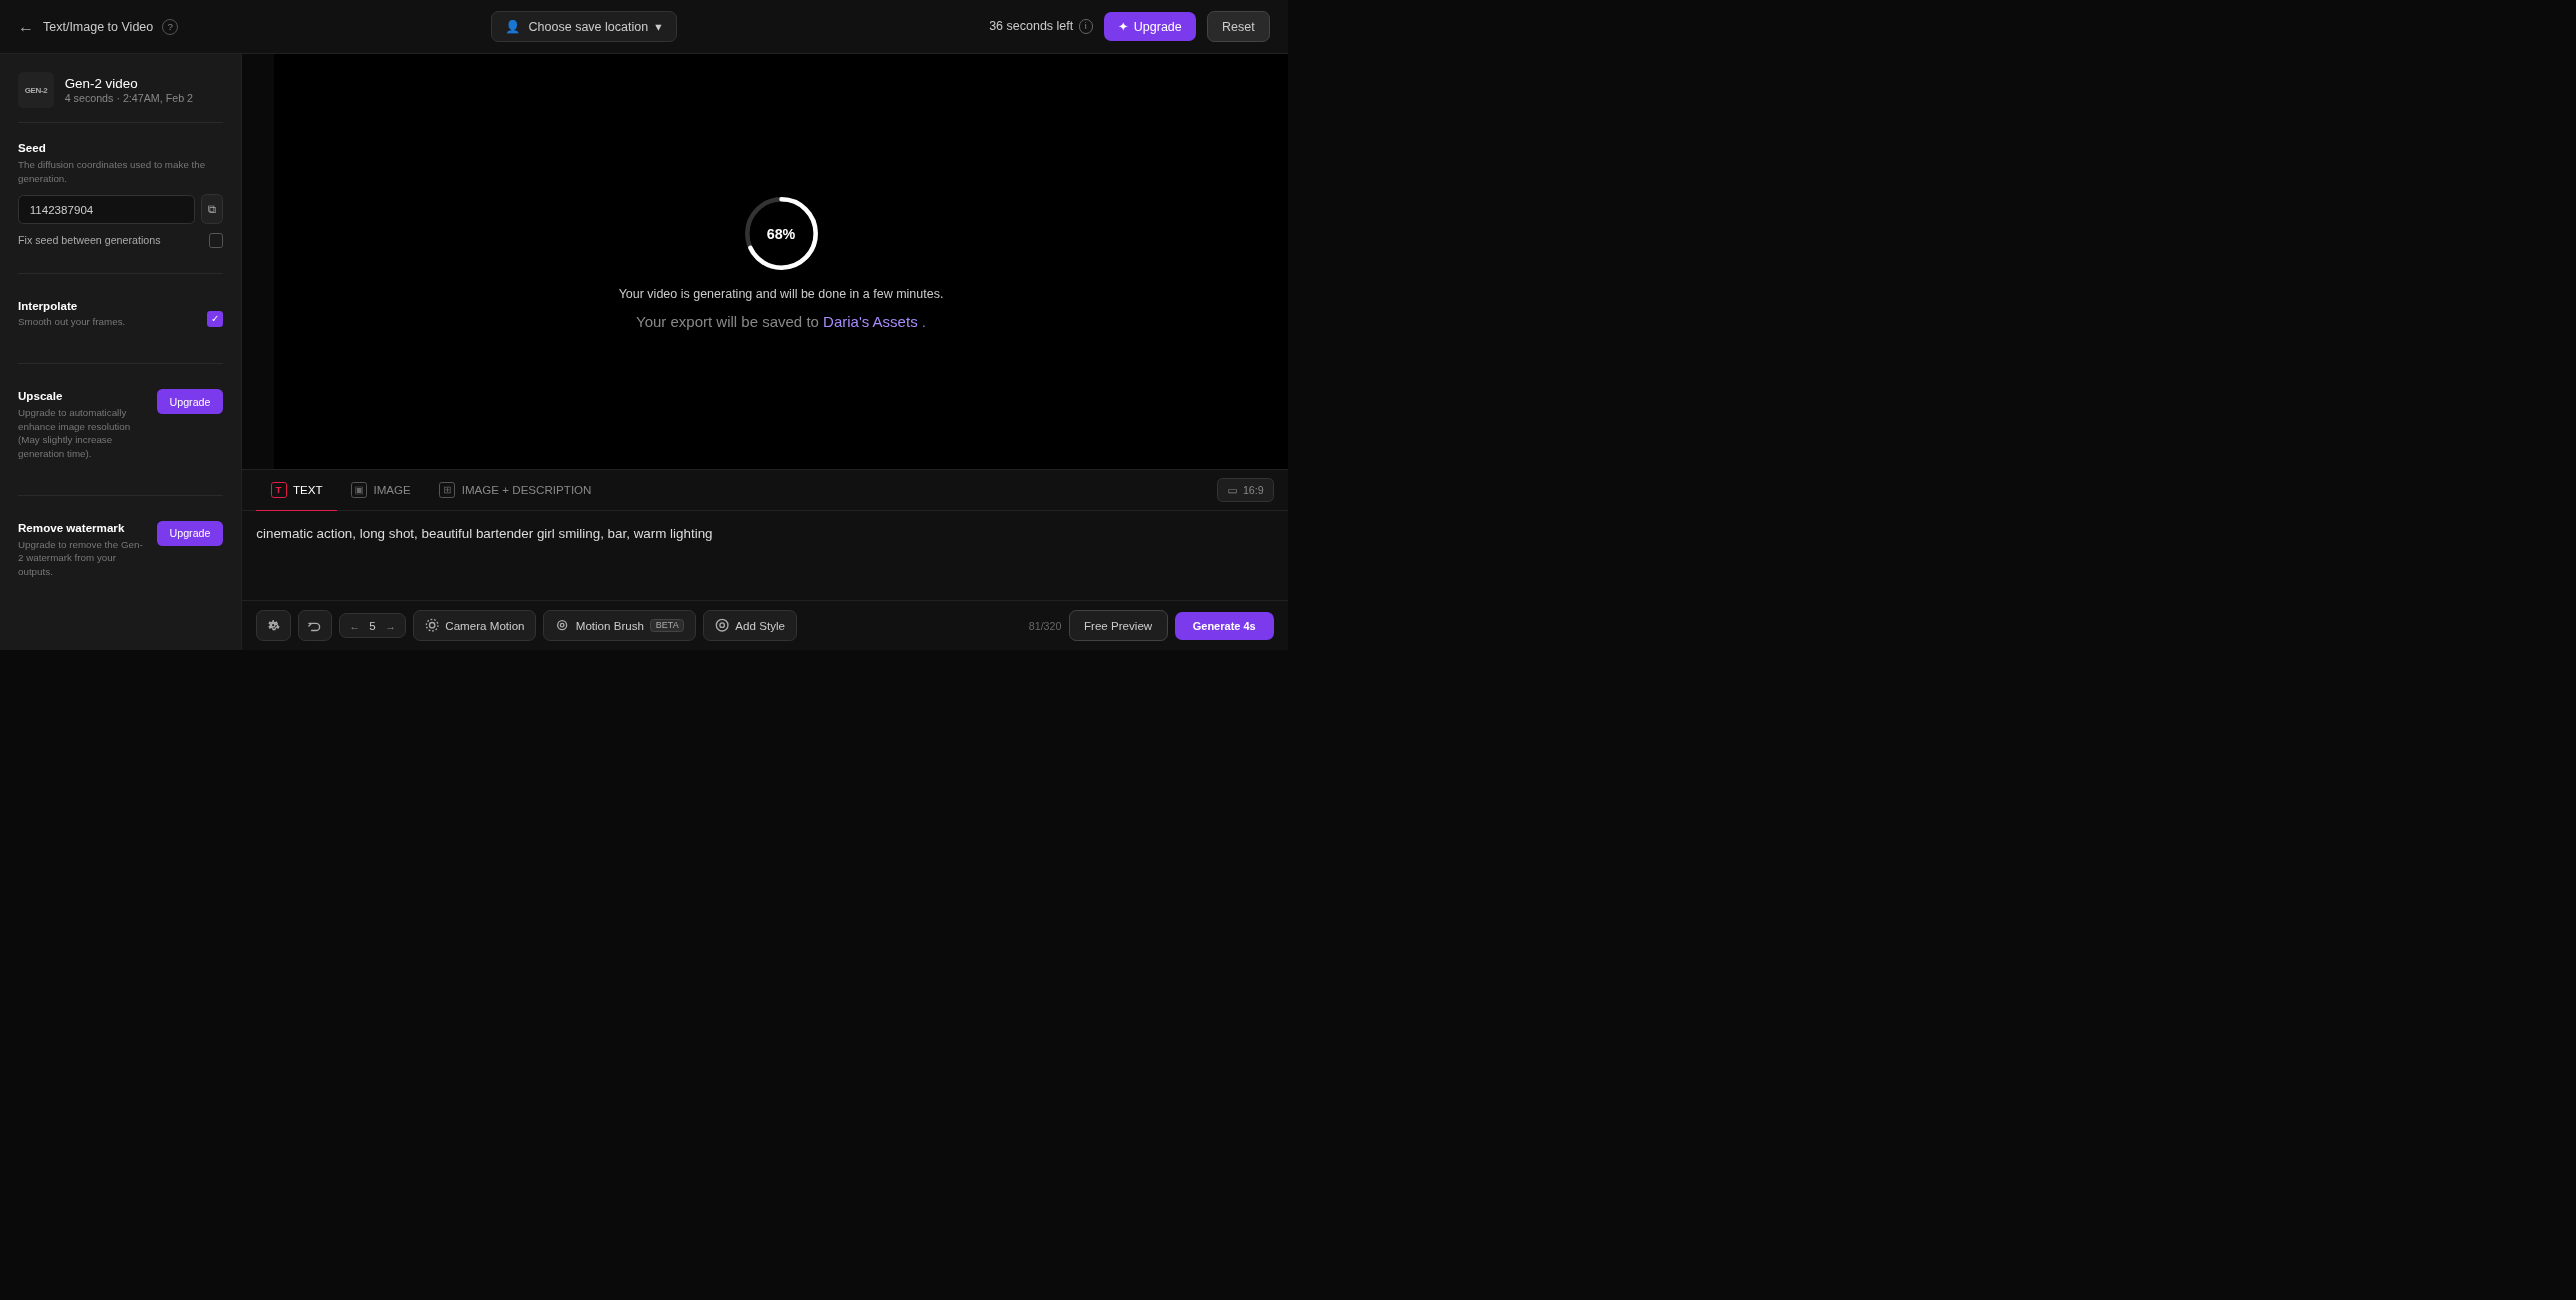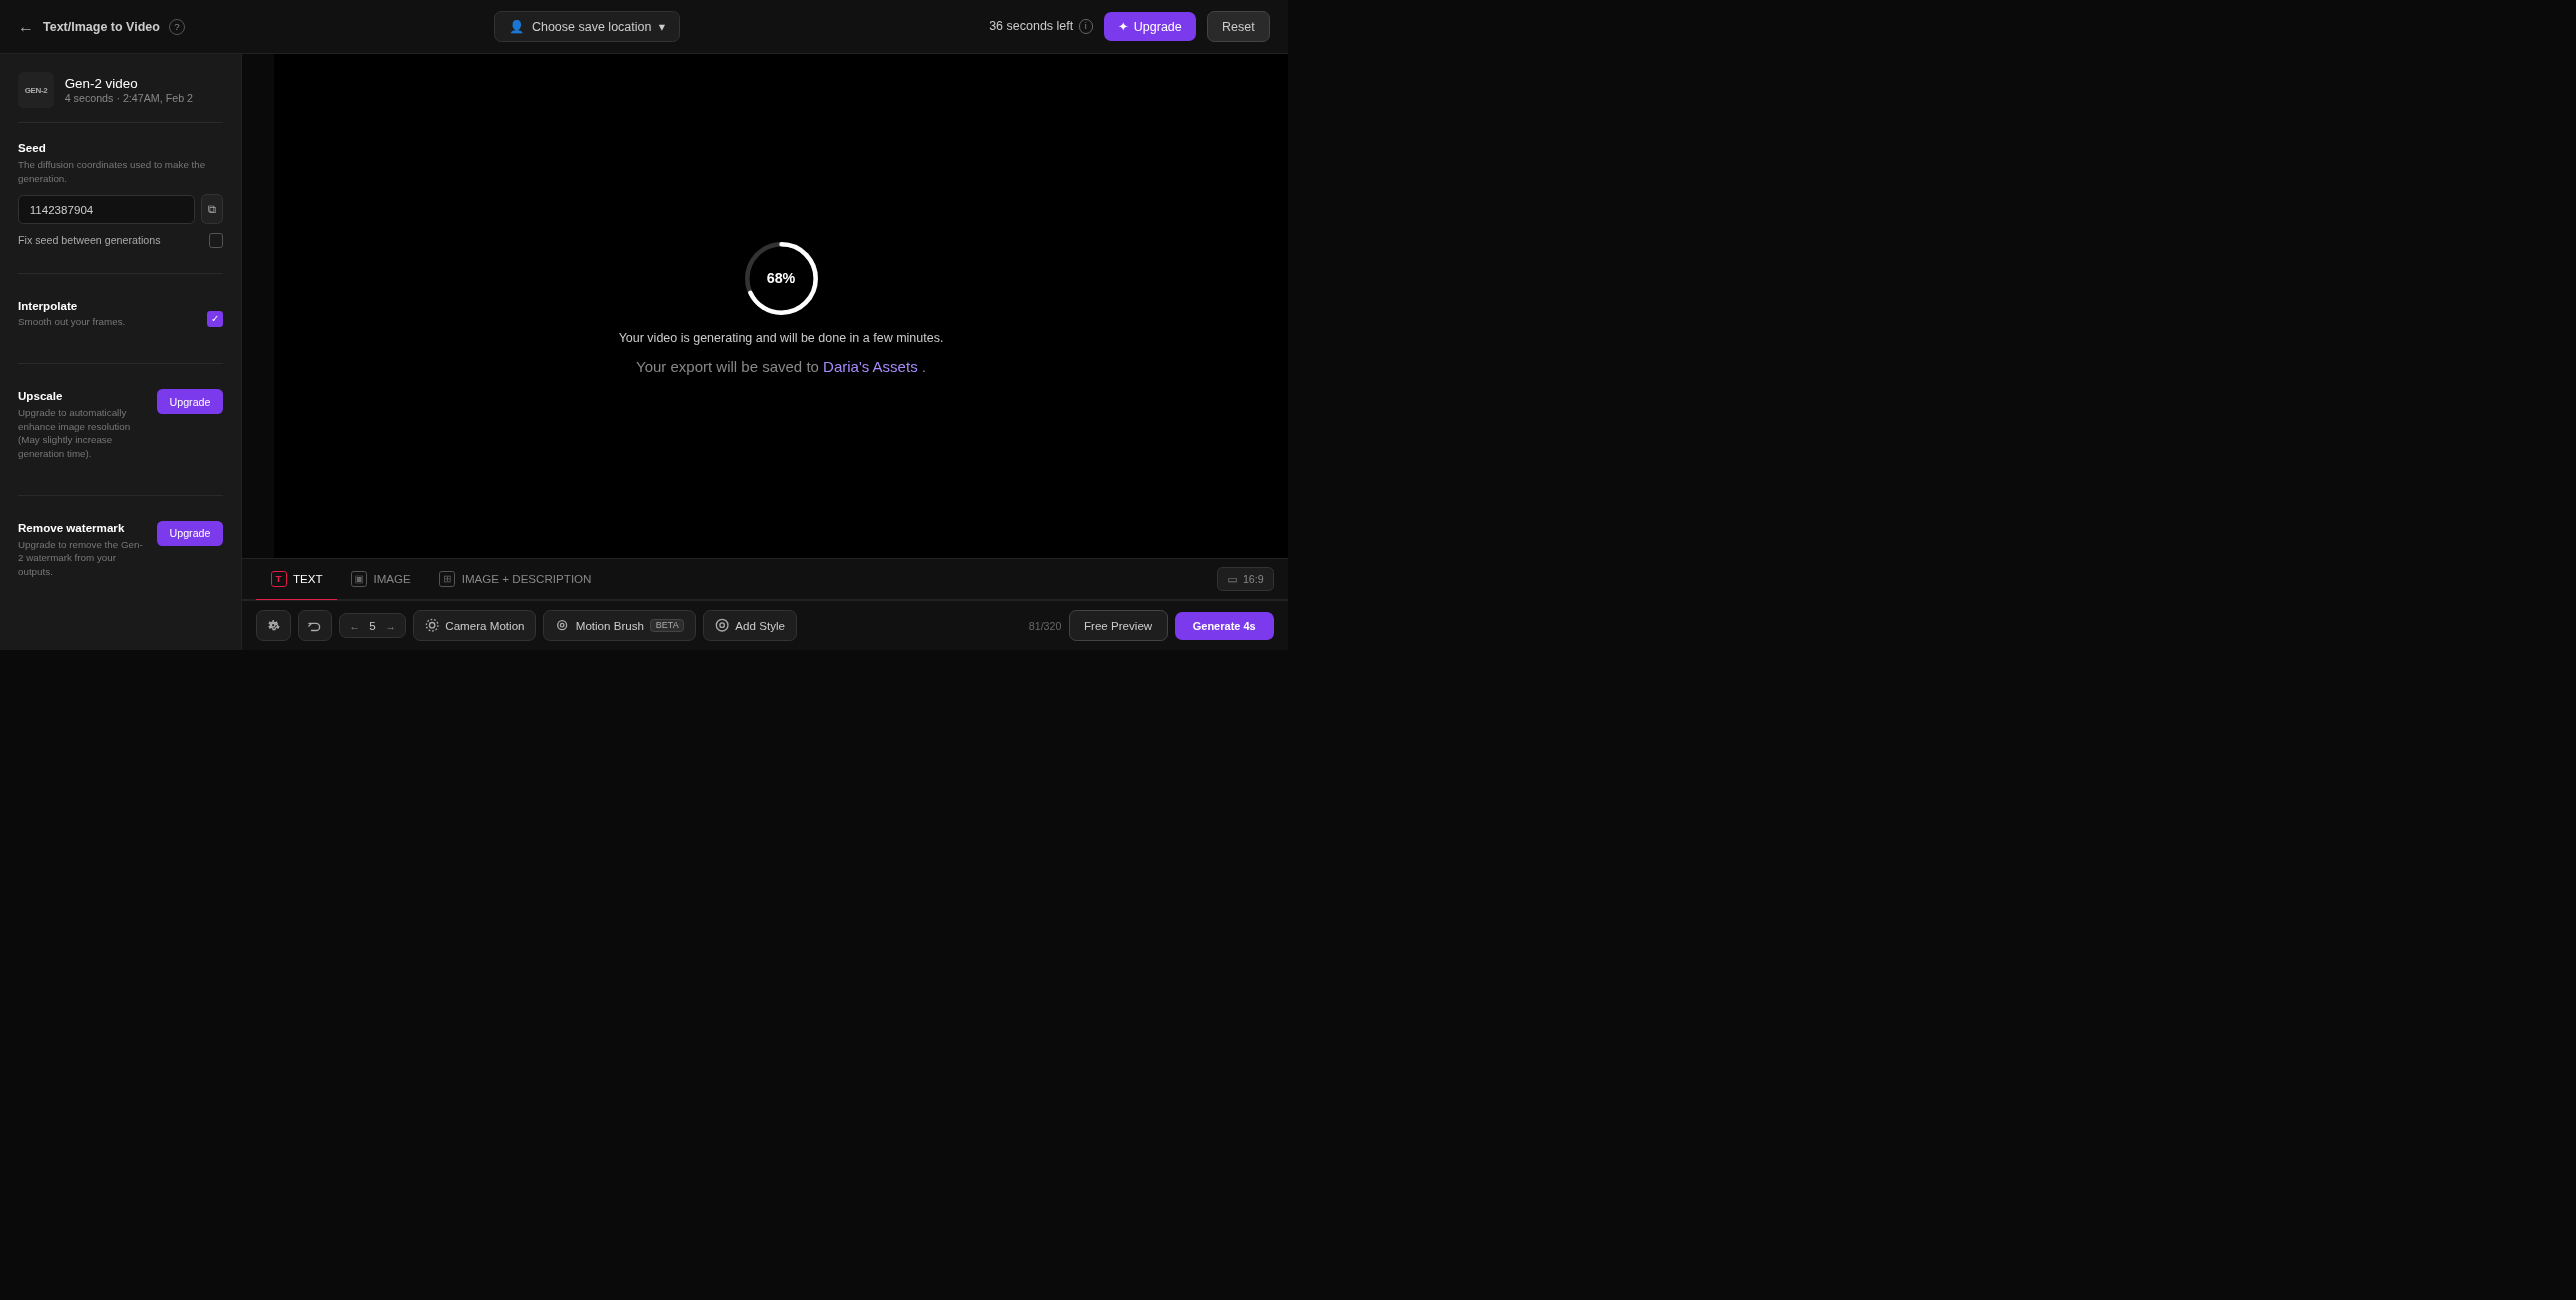--- a/index.html
+++ b/index.html
@@ -35,21 +35,21 @@
       border: none;
       color: #aaa;
       cursor: pointer;
       font-size: 16px;
       display: flex;
       align-items: center;
     }
     .nav-title {
       font-size: 12.5px;
       color: #ccc;
-      font-weight: 700;
+      font-weight: 400;
     }
     .help-icon {
       width: 16px;
       height: 16px;
       border: 0.9px solid #555;
       border-radius: 50%;
       display: flex;
       align-items: center;
       justify-content: center;
       font-size: 9.8px;
@@ -585,20 +585,23 @@
             <span style="width:16px;height:16px;border:0.9px solid #555;border-radius:2.7px;display:flex;align-items:center;justify-content:center;font-size:9.8px;color:#666;">⊞</span>
             <span>IMAGE + DESCRIPTION</span>
           </div>
         </div>
         <div class="ratio-badge">
           <span>▭</span>
           <span>16:9</span>
         </div>
       </div>
 
+      <div class="prompt-area">
+        <div class="prompt-text">cinematic action, long shot, beautiful bartender girl smiling, bar, warm lighting</div>
+      </div>
 
       <div class="toolbar">
         <button class="icon-btn" title="Settings">
           <svg width="14.3" height="14.3" viewBox="0 0 16 16" fill="none">
             <path d="M8 10a2 2 0 100-4 2 2 0 000 4z" stroke="#aaa" stroke-width="1.5"></path>
             <path d="M13 8a5 5 0 01-.1 1l1.4.8-.8 1.4-1.5-.9a5 5 0 01-1.7 1l-.3 1.7H7.9l-.3-1.7a5 5 0 01-1.7-1l-1.5.9-.8-1.4 1.4-.8A5 5 0 015 8a5 5 0 01.1-1L3.7 6.2l.8-1.4 1.5.9a5 5 0 011.7-1L8 3h.1l.3 1.7a5 5 0 011.7 1l1.5-.9.8 1.4-1.4.8A5 5 0 0113 8z" stroke="#aaa" stroke-width="1.5"></path>
           </svg>
         </button>
         <button class="icon-btn">
           <svg width="14.3" height="14.3" viewBox="0 0 16 16" fill="none">

